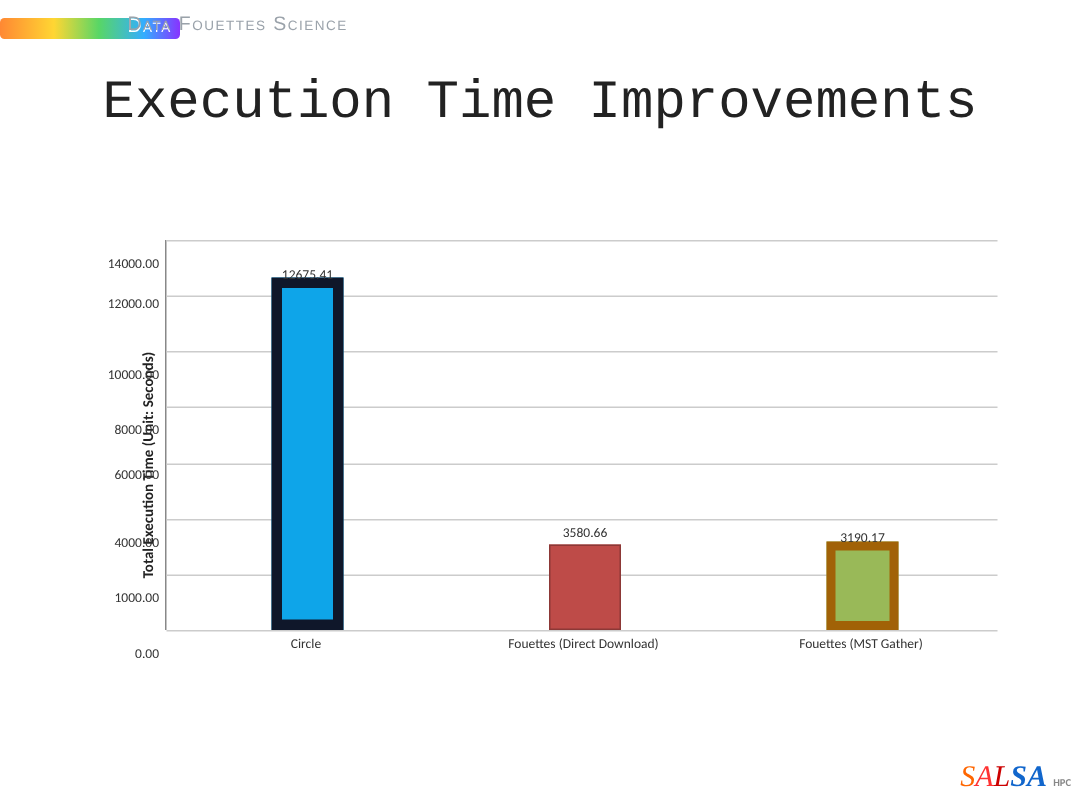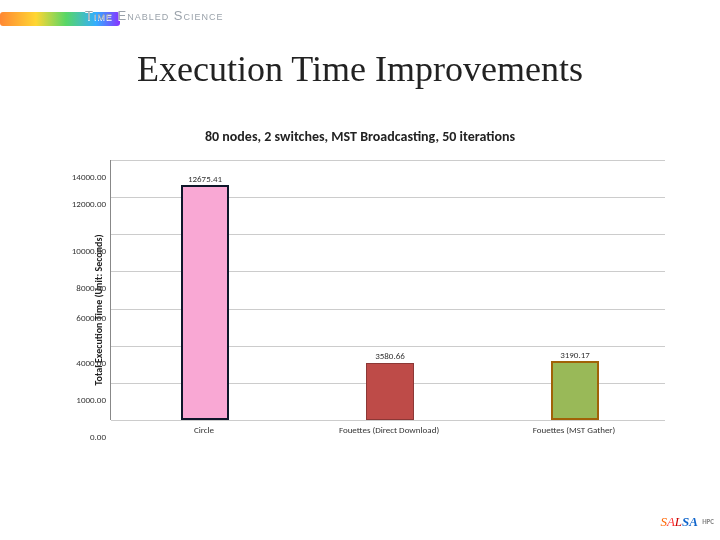--- a/index.html
+++ b/index.html
@@ -26,21 +26,21 @@
     position: absolute; top: 8px; left: 85px;
     font-size: 13px; letter-spacing: 1px;
     font-variant: small-caps; color: #9aa2aa;
     font-family: "Trebuchet MS", Arial, sans-serif;
     text-shadow: 0 1px 0 #fff;
   }
   .title {
     position: absolute; top: 48px; left: 0; width: 720px;
     text-align: center;
     font-size: 36px; font-weight: 400;
-    font-family: Liberation Serif, serif;
+    font-family: Liberation Mono, monospace;
     color: #222;
   }
   .subtitle {
     position: absolute; top: 110px; left: 60px; width: 600px;
     text-align: center;
     font-size: 14px; font-weight: 700; line-height: 1.25;
     color: #222;
   }
 
   
@@ -67,64 +67,63 @@
     text-align: right; font-size: 9px; color: #333;
     transform: translateY(-50%);
     margin-top: 16px;
   }
   .bar-track {
     position: absolute; bottom: 0; width: 48px;
   }
   .bar {
     position: absolute; bottom: 0; width: 100%;
   }
-  .c1 { background: #f9a8d4; border: 2px solid #0f172a; }
+  .c1 { background: #0ea5e9; border: 7px solid #0f172a; }
   .c2 { background: #be4b48; border: 1px solid #8c3836; }
-  .c3 { background: #99b958; border: 2px solid #a16207; }
+  .c3 { background: #99b958; border: 6px solid #a16207; }
   .val {
     position: absolute; top: -14px; left: 50%;
     transform: translateX(-50%);
     font-size: 9px; color: #333; white-space: nowrap;
   }
   .xcat {
     position: absolute; top: 264px; width: 180px;
     text-align: center; font-size: 9px; color: #333;
   }
 
   .legend {
     position: absolute; top: 292px; left: 0; width: 620px;
     text-align: center; font-size: 9px; color: #333;
   }
   .lg-item { display: inline-block; margin: 0 6px; }
   .sw { display:inline-block; width:8px; height:8px; margin-right:4px; vertical-align: -1px; }
 
   .footer-logo {
     position: absolute; right: 22px; bottom: 10px;
     font-family: "Comic Sans MS", cursive;
-    font-size: 13px; font-style: italic;
+    font-size: 20px; font-style: italic;
   }
   .footer-logo .s1 { color: #ff6600; }
   .footer-logo .s2 { color: #ff3333; }
   .footer-logo .s3 { color: #cc0000; }
   .footer-logo .s4 { color: #1166cc; font-weight: bold; }
   .hpc { position:absolute; right:6px; bottom:14px; font-size:7px; color:#888;font-weight:bold;}
 </style>
 </head>
 <body>
 
 <div class="slide">
 
   <div class="ribbon"></div>
-  <div class="brand">Time Enabled Science</div>
+  <div class="brand">Data Fouettes Science</div>
 
   <div class="title">Execution Time Improvements</div>
 
   <div class="subtitle">
     <br>
-    <span>80 nodes, 2 switches, MST Broadcasting, 50 iterations</span>
   </div>
 
   <div class="chart">
     <div class="ylabel">Total Execution Time (Unit: Seconds)</div>
 
     <div class="plot">
 
       <div class="grid" style="top:260px"></div>
       <div class="ytick" style="top:260px">0.00</div>
       <div class="grid" style="top:222.86px"></div>

